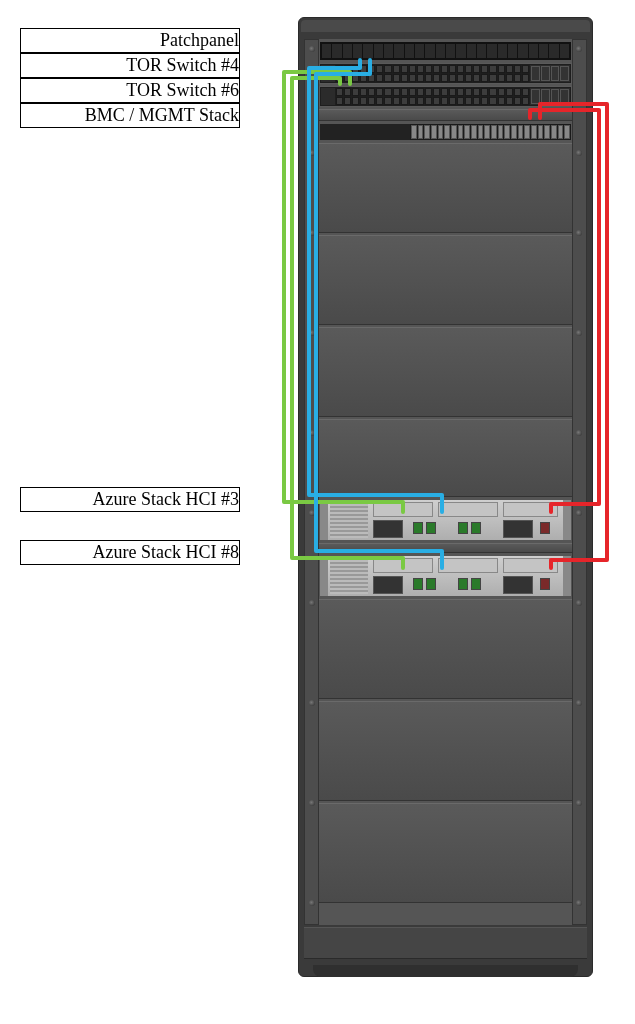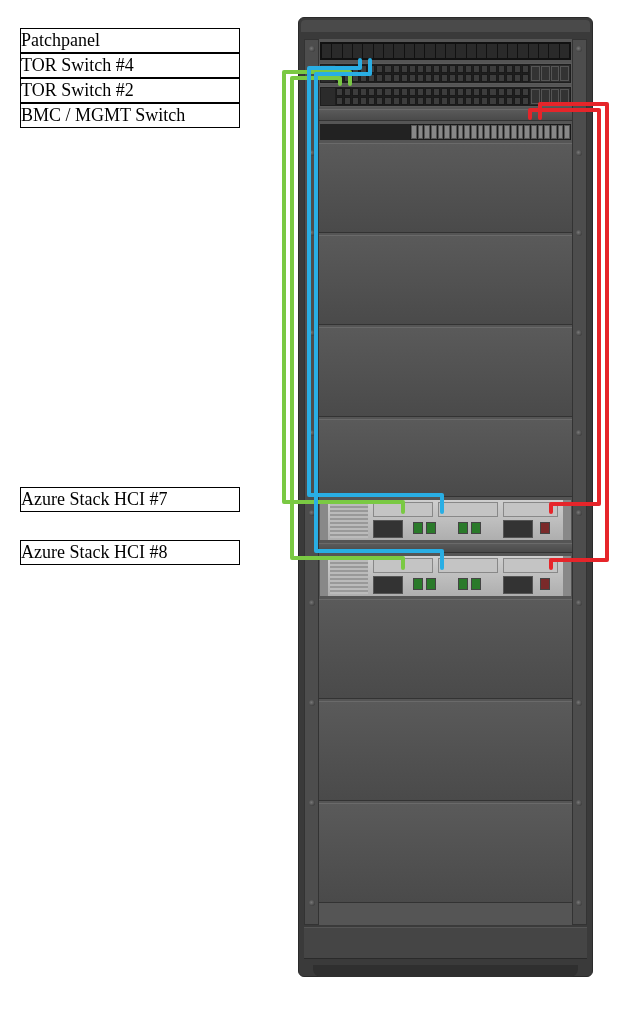--- a/index.html
+++ b/index.html
@@ -10,21 +10,21 @@
     height: 1024px;
     position: relative;
     overflow: hidden;
   }
   .label {
     position: absolute;
     left: 20px;
     width: 220px;
     border: 1px solid #000;
     background: #fff;
-    text-align: left;
+    text-align: right;
     font-size: 18px;
     line-height: 23px;
     height: 25px;
   }
   .rack {
     position: absolute;
     left: 298px;
     top: 17px;
     width: 295px;
     height: 960px;
@@ -226,23 +226,23 @@
     stroke-width: 4;
     stroke-linecap: round;
     stroke-linejoin: round;
   }
 </style>
 </head>
 <body>
 
 <div class="label" style="top:28px">Patchpanel</div>
 <div class="label" style="top:53px">TOR Switch #4</div>
-<div class="label" style="top:78px">TOR Switch #2</div>
-<div class="label" style="top:103px">BMC / MGMT Switch</div>
-<div class="label" style="top:487px">Azure Stack HCI #7</div>
+<div class="label" style="top:78px">TOR Switch #6</div>
+<div class="label" style="top:103px">BMC / MGMT Stack</div>
+<div class="label" style="top:487px">Azure Stack HCI #3</div>
 <div class="label" style="top:540px">Azure Stack HCI #8</div>
 
 <div class="rack">
   <div class="rack-outer"></div>
   <div class="rack-top"></div>
 
   <div class="rail left">
     <div class="screw" style="top:6px"></div>
       <div class="screw" style="top:110px"></div>
     <div class="screw" style="top:190px"></div>

